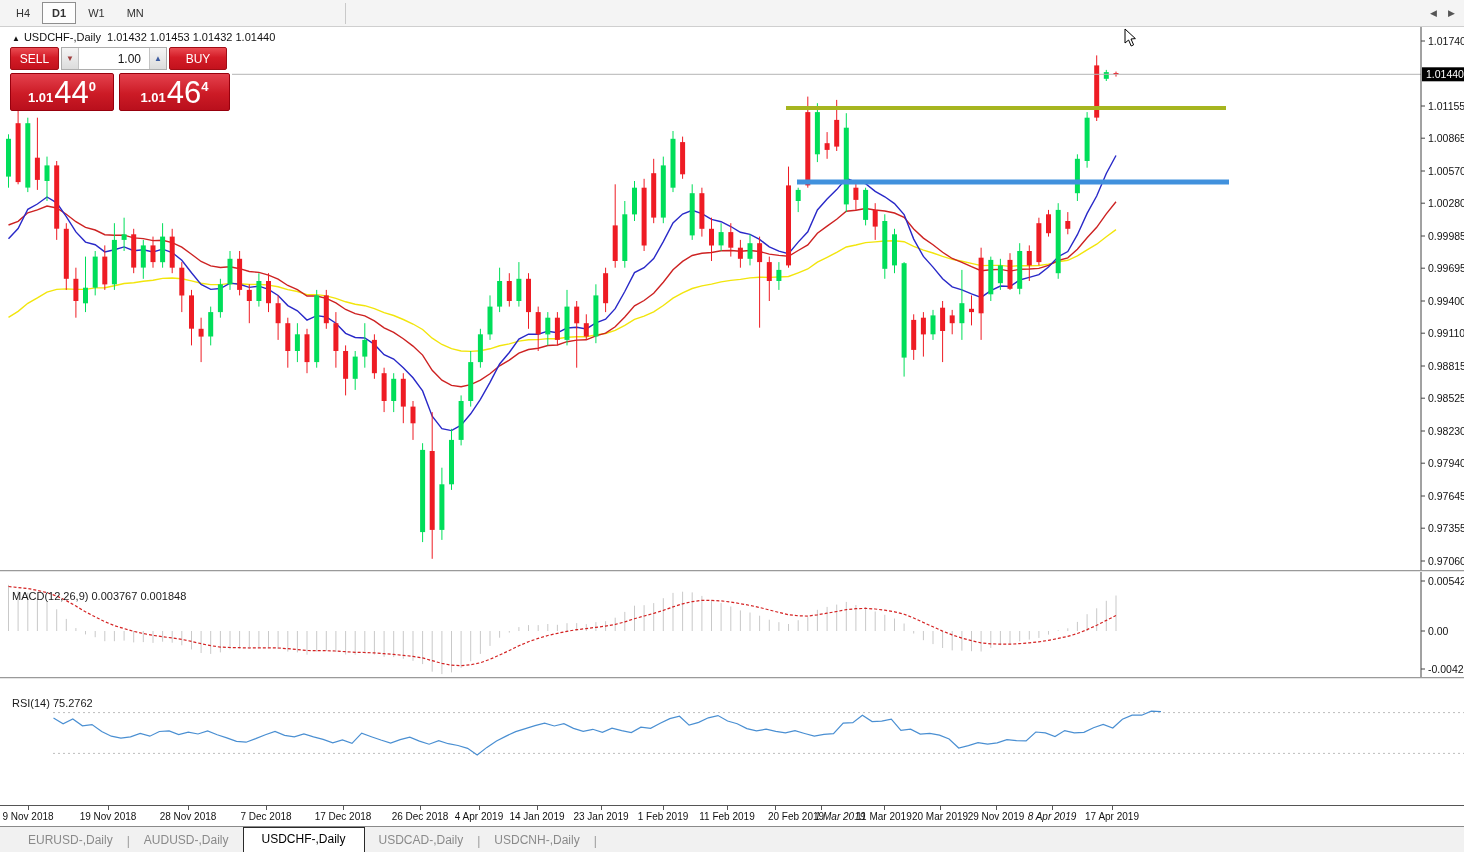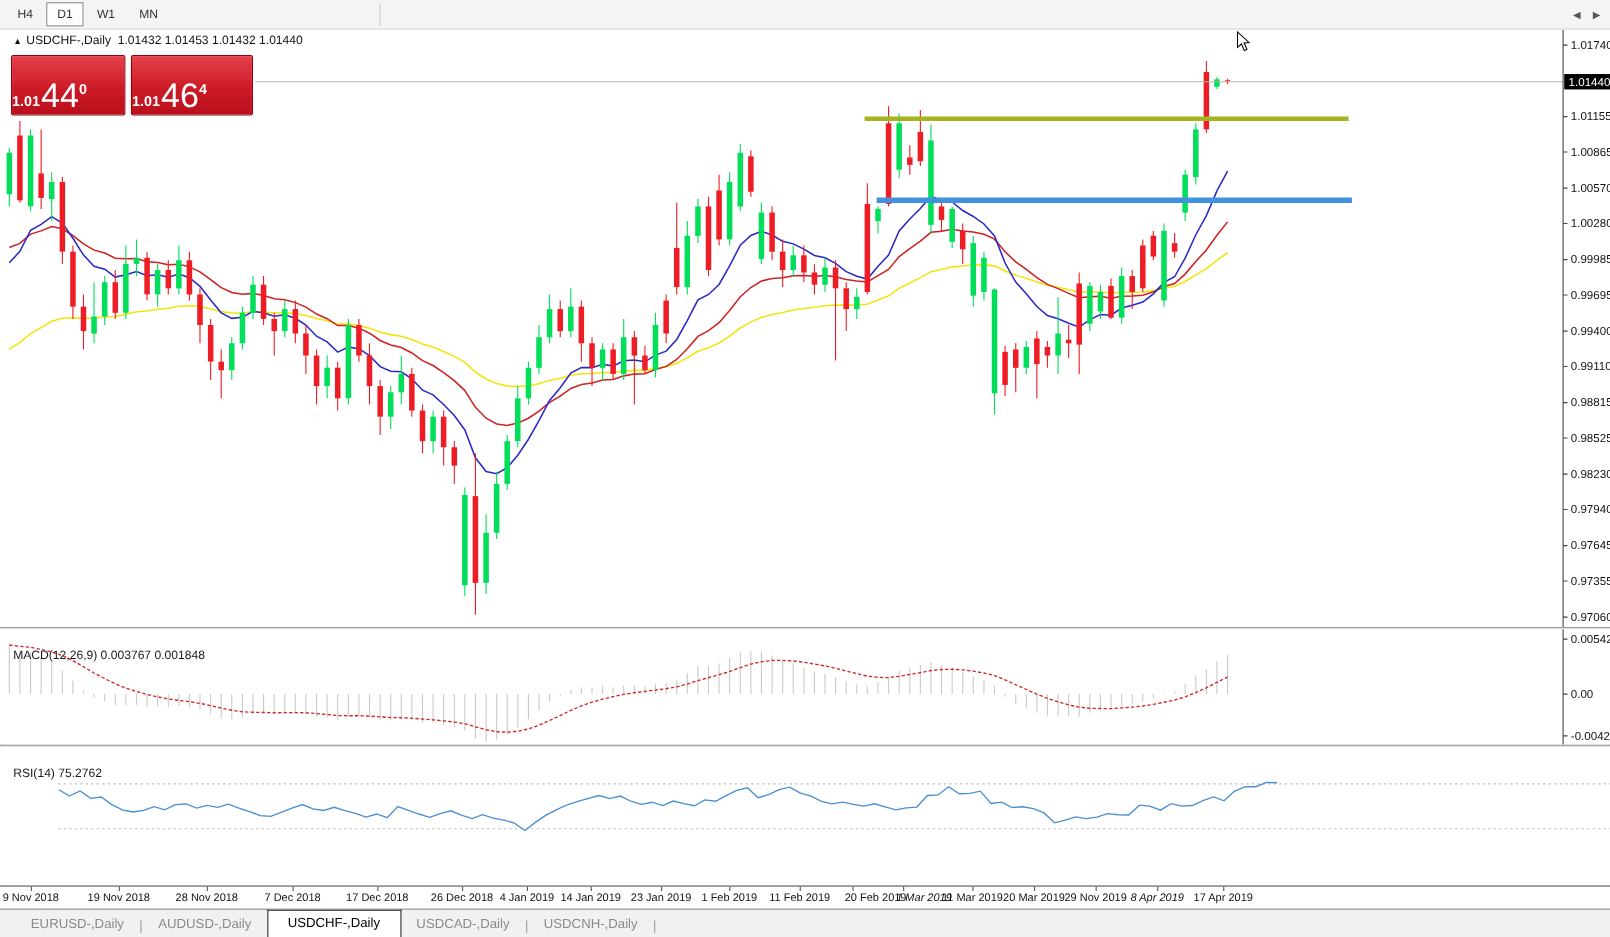--- a/index.html
+++ b/index.html
@@ -4,21 +4,21 @@
 <style>
   html,body{margin:0;padding:0;background:#e8e8e8;}
   *{box-sizing:border-box;}
   #app{position:relative;width:1464px;height:852px;background:#ffffff;
        font-family:"Liberation Sans",sans-serif;overflow:hidden;
        box-shadow:inset 0 0 0 1px #bdbdbd;}
   
   #toolbar{position:absolute;left:0;top:0;width:1464px;height:27px;background:#f4f4f4;
            border-bottom:1px solid #cfcfcf;display:flex;align-items:center;padding-left:6px;}
   .tf-btn{font-size:11px;color:#333;padding:4px 9px;margin-right:2px;border:1px solid transparent;cursor:default;}
-  .tf-btn.active{background:#fdfdfd;border:1px solid #8f8f8f;}
+  .tf-btn.active{background:#fdfdfd;border:1px solid #8f8f8f;font-weight:bold;}
   #tb-sep{position:absolute;left:345px;top:3px;width:1px;height:21px;background:#c9c9c9;}
   
   .pane{position:absolute;left:0;width:1464px;background:#fff;}
   #price-pane{top:27px;height:543px;}
   #sep1{position:absolute;left:0;top:570px;width:1464px;height:2px;background:#9a9a9a;border-bottom:1px solid #e5e5e5;}
   #macd-pane{top:572px;height:105px;}
   #sep2{position:absolute;left:0;top:677px;width:1464px;height:2px;background:#9a9a9a;border-bottom:1px solid #e5e5e5;}
   #rsi-pane{top:679px;height:126px;padding-left:45px;}
   svg{display:block;}
   .ind-label{position:absolute;left:12px;top:18px;font-size:11px;color:#1a1a1a;white-space:pre;}
@@ -34,21 +34,21 @@
   #sell-btn{width:49px;}
   #buy-btn{width:58px;}
   .spin-group{display:flex;height:23px;margin:0 2px;border:1px solid #adadad;background:#fff;}
   .spin-btn{width:17px;background:linear-gradient(180deg,#f5f5f5,#dcdcdc);border:0;font-size:8px;
             display:flex;align-items:center;justify-content:center;cursor:pointer;padding:0;}
   #spin-down{border-right:1px solid #c4c4c4;color:#a04040;}
   #spin-up{border-left:1px solid #c4c4c4;color:#3c5ba0;}
   #volume-field{width:70px;border:0;font-size:12px;text-align:right;padding-right:8px;outline:none;
                 font-family:"Liberation Sans",sans-serif;color:#111;}
   .tw-row2{display:flex;margin-top:3px;}
-  .price-tile{height:55px;color:#fff;display:flex;align-items:flex-end;
+  .price-tile{height:38px;color:#fff;display:flex;align-items:flex-end;justify-content:center;
               background:linear-gradient(180deg,#e4414d 0%,#cc1b26 55%,#b90f1c 100%);
               border:1px solid #97000d;border-radius:2px;padding-bottom:2px;cursor:pointer;}
   #sell-tile{width:104px;margin-right:5px;}
   #buy-tile{width:111px;}
   .pt-small{font-size:13px;font-weight:bold;margin-bottom:3px;}
   .pt-big{font-size:31px;line-height:30px;margin-left:1px;}
   .pt-sup{font-size:13px;font-weight:bold;margin-bottom:14px;}
   
   #date-axis{position:absolute;left:0;top:805px;width:1464px;height:34px;background:#fff;
              border-top:1px solid #555;}
@@ -350,20 +350,29 @@
         <line x1="1421" y1="501.2" x2="1425" y2="501.2" stroke="#444"></line>
         <text x="1428" y="504.7" font-size="10.5" fill="#111" font-family="Liberation Sans,sans-serif">0.97355</text>
         <line x1="1421" y1="534.0" x2="1425" y2="534.0" stroke="#444"></line>
         <text x="1428" y="537.5" font-size="10.5" fill="#111" font-family="Liberation Sans,sans-serif">0.97060</text>
         <rect x="1422" y="40.3" width="42" height="14" fill="#000000"></rect>
         <text x="1426" y="50.8" font-size="10.5" fill="#ffffff" font-family="Liberation Sans,sans-serif">1.01440</text>
       </svg>
     <div id="quote-header"><span class="tri">▲</span><span>USDCHF-,Daily</span><span>&nbsp;&nbsp;</span><span>1.01432 1.01453 1.01432 1.01440</span></div>
 
     <div id="trade-widget">
+      <div class="tw-row1">
+        <div class="tw-btn" id="sell-btn">SELL</div>
+        <div class="spin-group">
+          <button class="spin-btn" id="spin-down">▼</button>
+          <input id="volume-field" value="1.00" style="">
+          <button class="spin-btn" id="spin-up">▲</button>
+        </div>
+        <div class="tw-btn" id="buy-btn">BUY</div>
+      </div>
       <div class="tw-row2">
         <div class="price-tile" id="sell-tile">
           <span class="pt-small">1.01</span>
             <span class="pt-big">44</span>
             <span class="pt-sup">0</span>
         </div>
         <div class="price-tile" id="buy-tile">
           <span class="pt-small">1.01</span>
             <span class="pt-big">46</span>
             <span class="pt-sup">4</span>
@@ -535,21 +544,21 @@
       <div class="date-label" style="left: 108px;">19 Nov 2018</div>
       <div class="date-tick" style="left: 188px;"></div>
       <div class="date-label" style="left: 188px;">28 Nov 2018</div>
       <div class="date-tick" style="left: 266px;"></div>
       <div class="date-label" style="left: 266px;">7 Dec 2018</div>
       <div class="date-tick" style="left: 343px;"></div>
       <div class="date-label" style="left: 343px;">17 Dec 2018</div>
       <div class="date-tick" style="left: 420px;"></div>
       <div class="date-label" style="left: 420px;">26 Dec 2018</div>
       <div class="date-tick" style="left: 479px;"></div>
-      <div class="date-label" style="left: 479px;">4 Jan 2019</div>
+      <div class="date-label" style="left: 479px;">4 Apr 2019</div>
       <div class="date-tick" style="left: 537px;"></div>
       <div class="date-label" style="left: 537px;">14 Jan 2019</div>
       <div class="date-tick" style="left: 601px;"></div>
       <div class="date-label" style="left: 601px;">23 Jan 2019</div>
       <div class="date-tick" style="left: 663px;"></div>
       <div class="date-label" style="left: 663px;">1 Feb 2019</div>
       <div class="date-tick" style="left: 727px;"></div>
       <div class="date-label" style="left: 727px;">11 Feb 2019</div>
       <div class="date-tick" style="left: 775px;"></div>
       <div class="date-label" style="left: 775px; margin-left: 21px;">20 Feb 2019</div>

